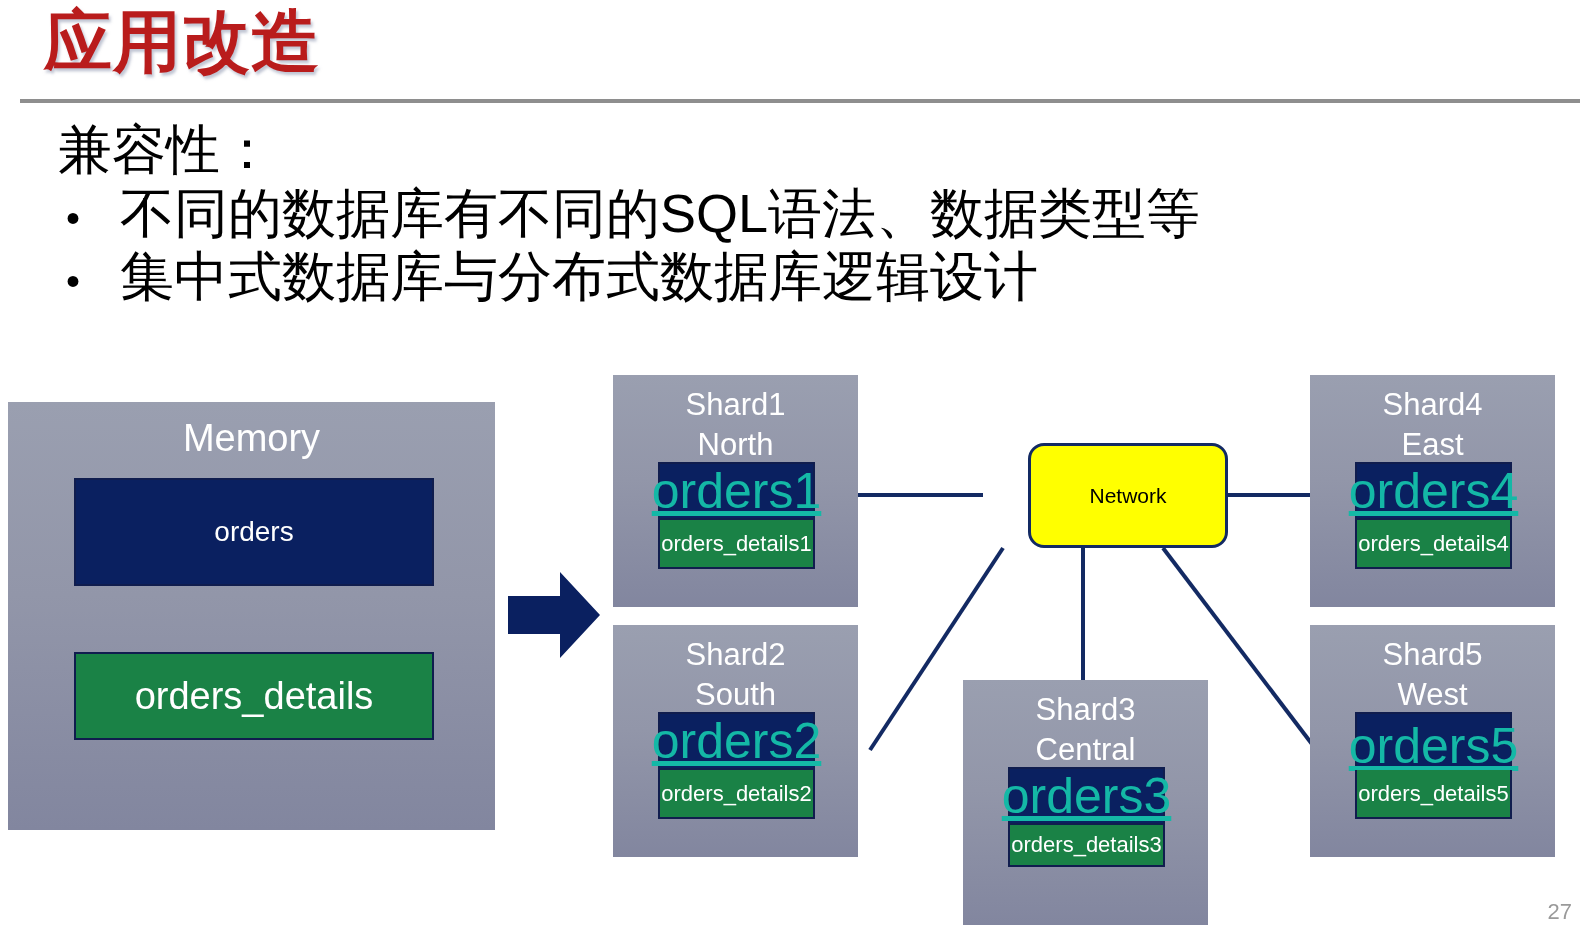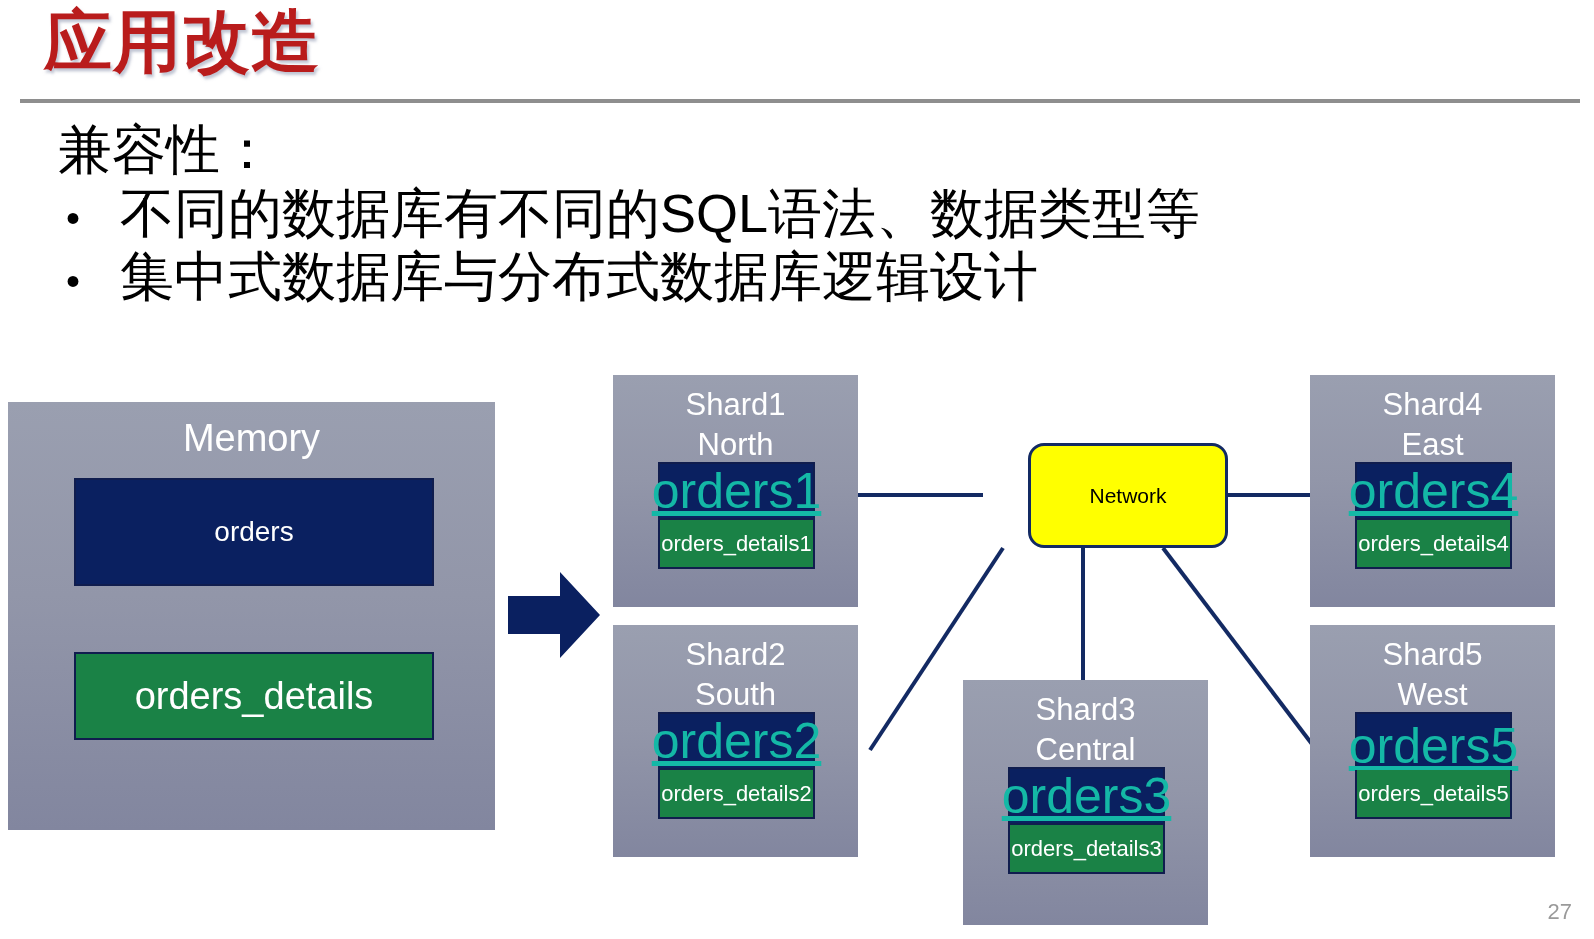--- a/index.html
+++ b/index.html
@@ -273,21 +273,21 @@
       <div class="shard-title">Shard2</div>
       <div class="shard-title" style="padding-top:0;">South</div>
       <div class="tbl-orders" style="position:absolute; left:45px; top:87px; width:157px; height:58px;">orders2</div>
       <div class="tbl-details" style="position:absolute; left:45px; top:145px; width:157px; height:49px;">orders_details2</div>
     </div>
 
     <div class="shard-box" style="left:963px; top:680px; width:245px; height:245px;">
       <div class="shard-title">Shard3</div>
       <div class="shard-title" style="padding-top:0;">Central</div>
       <div class="tbl-orders" style="position:absolute; left:45px; top:87px; width:157px; height:58px;">orders3</div>
-      <div class="tbl-details" style="position:absolute; left:45px; top:145px; width:157px; height:49px;">orders_details3</div>
+      <div class="tbl-details" style="position:absolute; left:45px; top:145px; width:157px; height:42px;">orders_details3</div>
     </div>
 
     <div class="shard-box" style="left:1310px; top:375px; width:245px; height:232px;">
       <div class="shard-title">Shard4</div>
       <div class="shard-title" style="padding-top:0;">East</div>
       <div class="tbl-orders" style="position:absolute; left:45px; top:87px; width:157px; height:58px;">orders4</div>
       <div class="tbl-details" style="position:absolute; left:45px; top:145px; width:157px; height:49px;">orders_details4</div>
     </div>
 
     <div class="shard-box" style="left:1310px; top:625px; width:245px; height:232px;">

